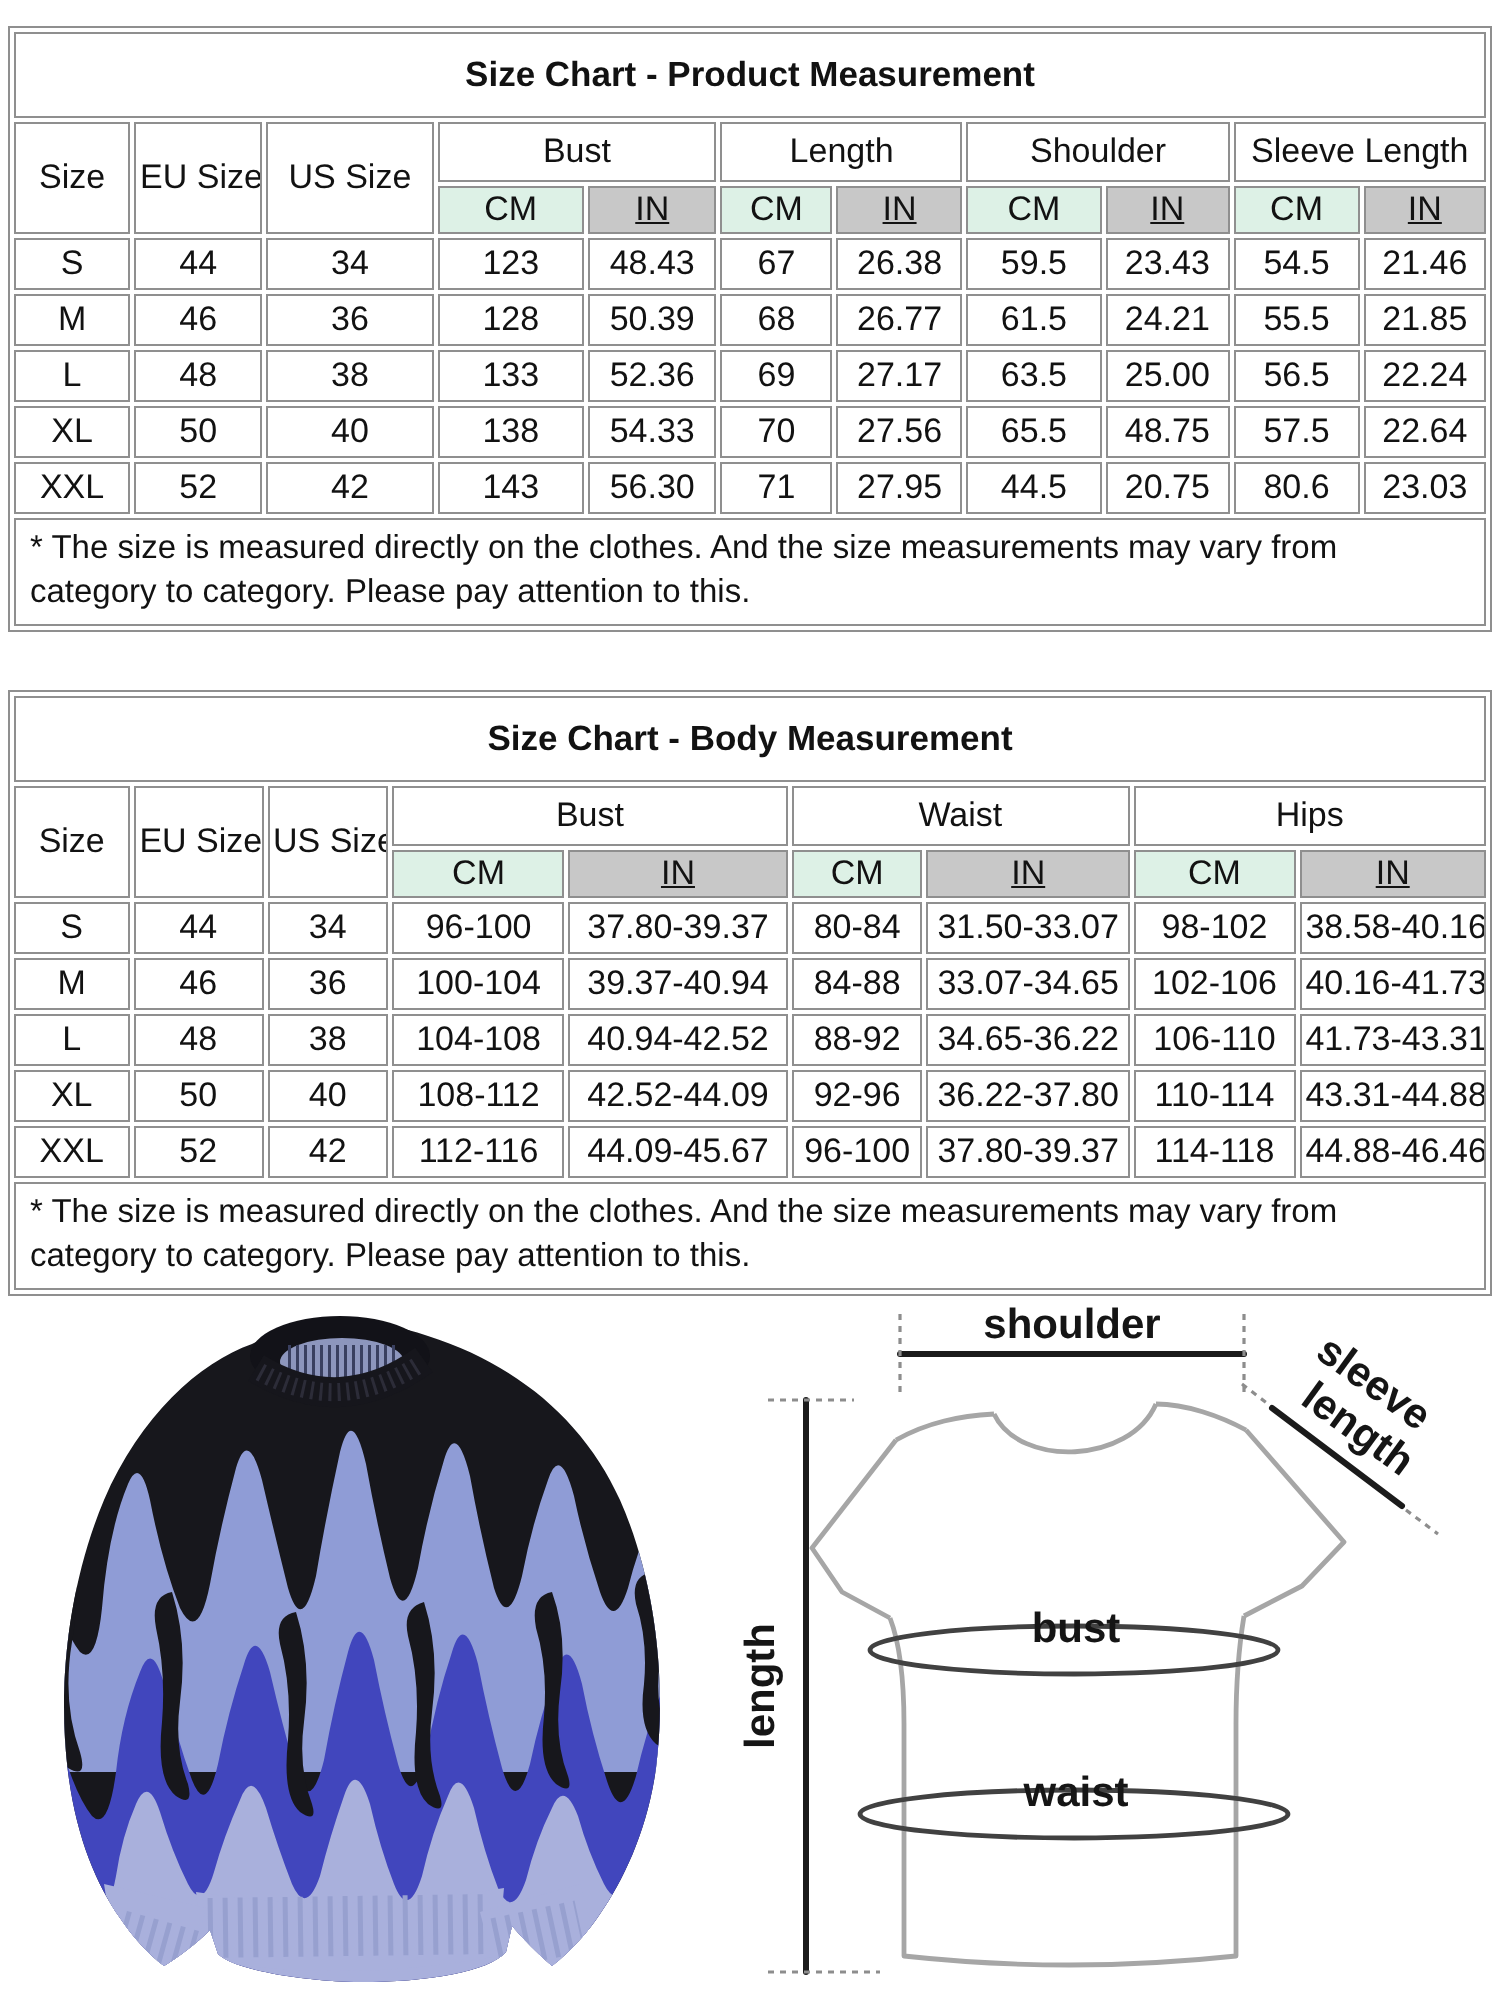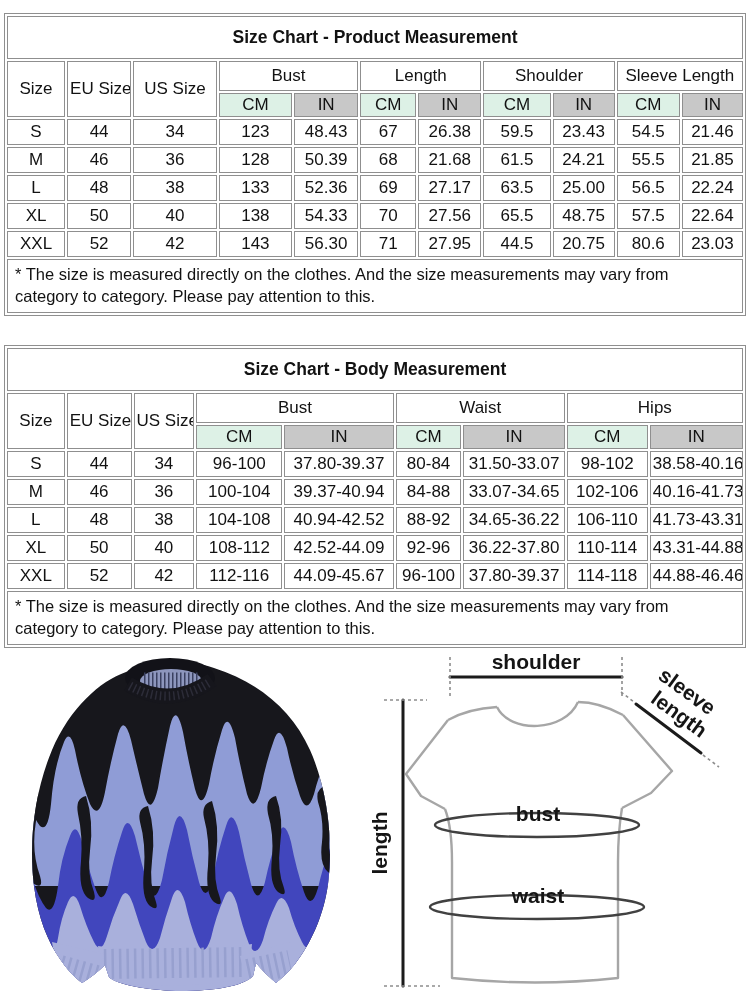--- a/index.html
+++ b/index.html
@@ -11,21 +11,21 @@
     border-collapse:separate;border-spacing:2px;background:#fff;
     border:1px solid var(--cell-border,#8f8f8f);}
   .size-table td,.size-table th{border:1px solid var(--cell-border,#8f8f8f);
     font-size:17px;font-weight:400;text-align:center;vertical-align:middle;
     padding:1px 2px;background:#fff;overflow:hidden;white-space:nowrap;}
   .size-table td.title{font-weight:700;font-size:17.5px;padding:10px 0;}
   .size-table th.group{height:26px;}
   .size-table th.unit{height:20px;margin-left:48px;}
   .size-table tbody td{height:22px;}
   .size-table .unit-cm{background:var(--cm-bg,#ddf1e6);}
-  .size-table .unit-in{background:var(--in-bg,#c8c8c8);}
+  .size-table .unit-in{background:var(--in-bg,#c8c8c8);text-decoration:underline;}
   .size-table td.footnote{text-align:left;font-size:16.5px;line-height:1.32;
     padding:4px 7px;white-space:normal;margin-top:32px;}
   #product-table{top:13px;}
   #body-table{top:345px;}
 
   
   .sweater-wrap{position:absolute;left:8px;top:646px;width:345px;height:350px;}
   .diagram-wrap{position:absolute;left:360px;top:640px;width:390px;height:360px;}
 
   .f-dark{fill:var(--sweater-dark,#17171c);}
@@ -96,21 +96,21 @@
           <td>54.5</td>
           <td>21.46</td>
         </tr>
         <tr>
           <td>M</td>
           <td>46</td>
           <td>36</td>
           <td>128</td>
           <td>50.39</td>
           <td>68</td>
-          <td>21.68</td>
+          <td>26.77</td>
           <td>61.5</td>
           <td>24.21</td>
           <td>55.5</td>
           <td>21.85</td>
         </tr>
         <tr>
           <td>L</td>
           <td>48</td>
           <td>38</td>
           <td>133</td>

